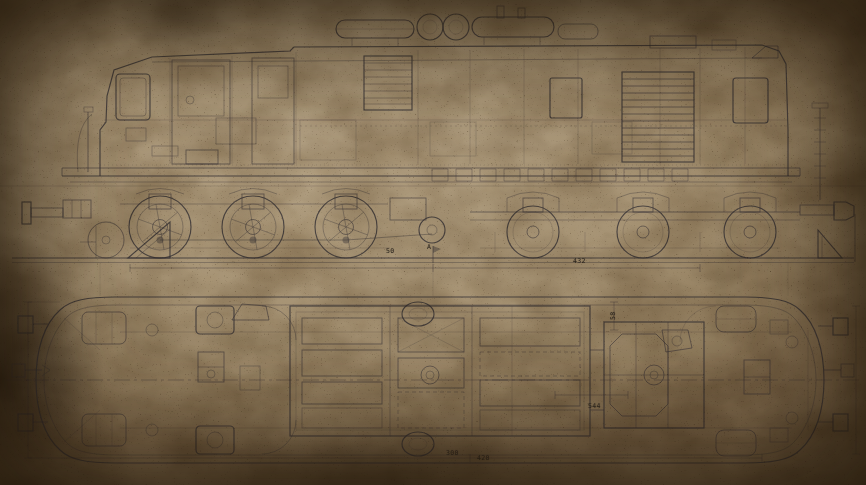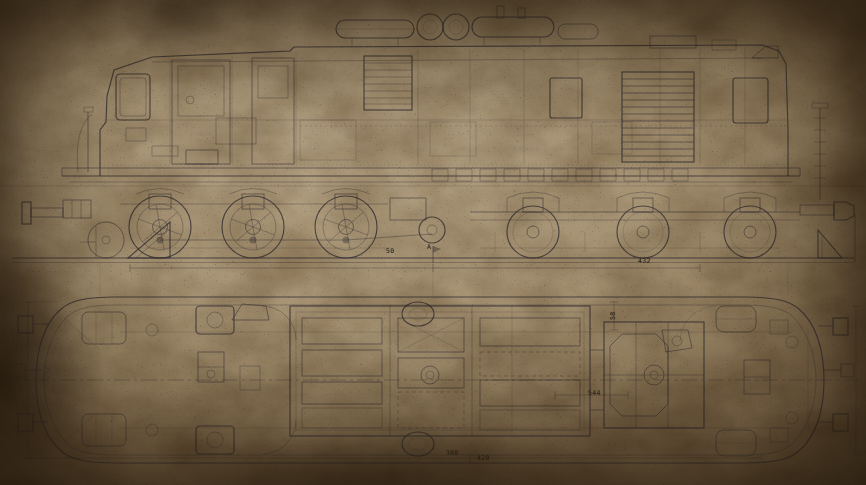--- a/index.html
+++ b/index.html
@@ -320,23 +320,23 @@
         <line class="i3" x1="555" y1="395" x2="628" y2="395"></line>
         <path class="i3" d="M555,391 v8 M628,391 v8"></path>
         <line class="i3" x1="614" y1="302" x2="614" y2="330"></line>
         <path class="i3" d="M610,302 h8 M610,330 h8"></path>
       </g>
     </g>
   </svg>
 
   <div class="labels-layer">
     <span class="lbl" style="left:427px;top:244px">A</span>
-    <span class="lbl" style="left:638px;top:258px">432</span>
+    <span class="lbl" style="left:573px;top:258px">432</span>
     <span class="lbl" style="left:386px;top:248px">50</span>
-    <span class="lbl" style="left:588px;top:390px">544</span>
+    <span class="lbl" style="left:588px;top:403px">544</span>
     <span class="lbl lbl-rot" style="left:610px;top:320px">58</span>
     <span class="lbl" style="left:446px;top:450px">300</span>
     <span class="lbl" style="left:477px;top:455px">420</span>
   </div>
 
   <svg class="grain" width="866" height="485">
     <defs>
       <filter id="fSpeck" x="0%" y="0%" width="100%" height="100%">
         <feTurbulence type="fractalNoise" baseFrequency="0.7" numOctaves="2" seed="11"></feTurbulence>
         <feColorMatrix type="matrix" values="0 0 0 0 0.20  0 0 0 0 0.145  0 0 0 0 0.09  1.4 1.4 0 0 -1.75"></feColorMatrix>

